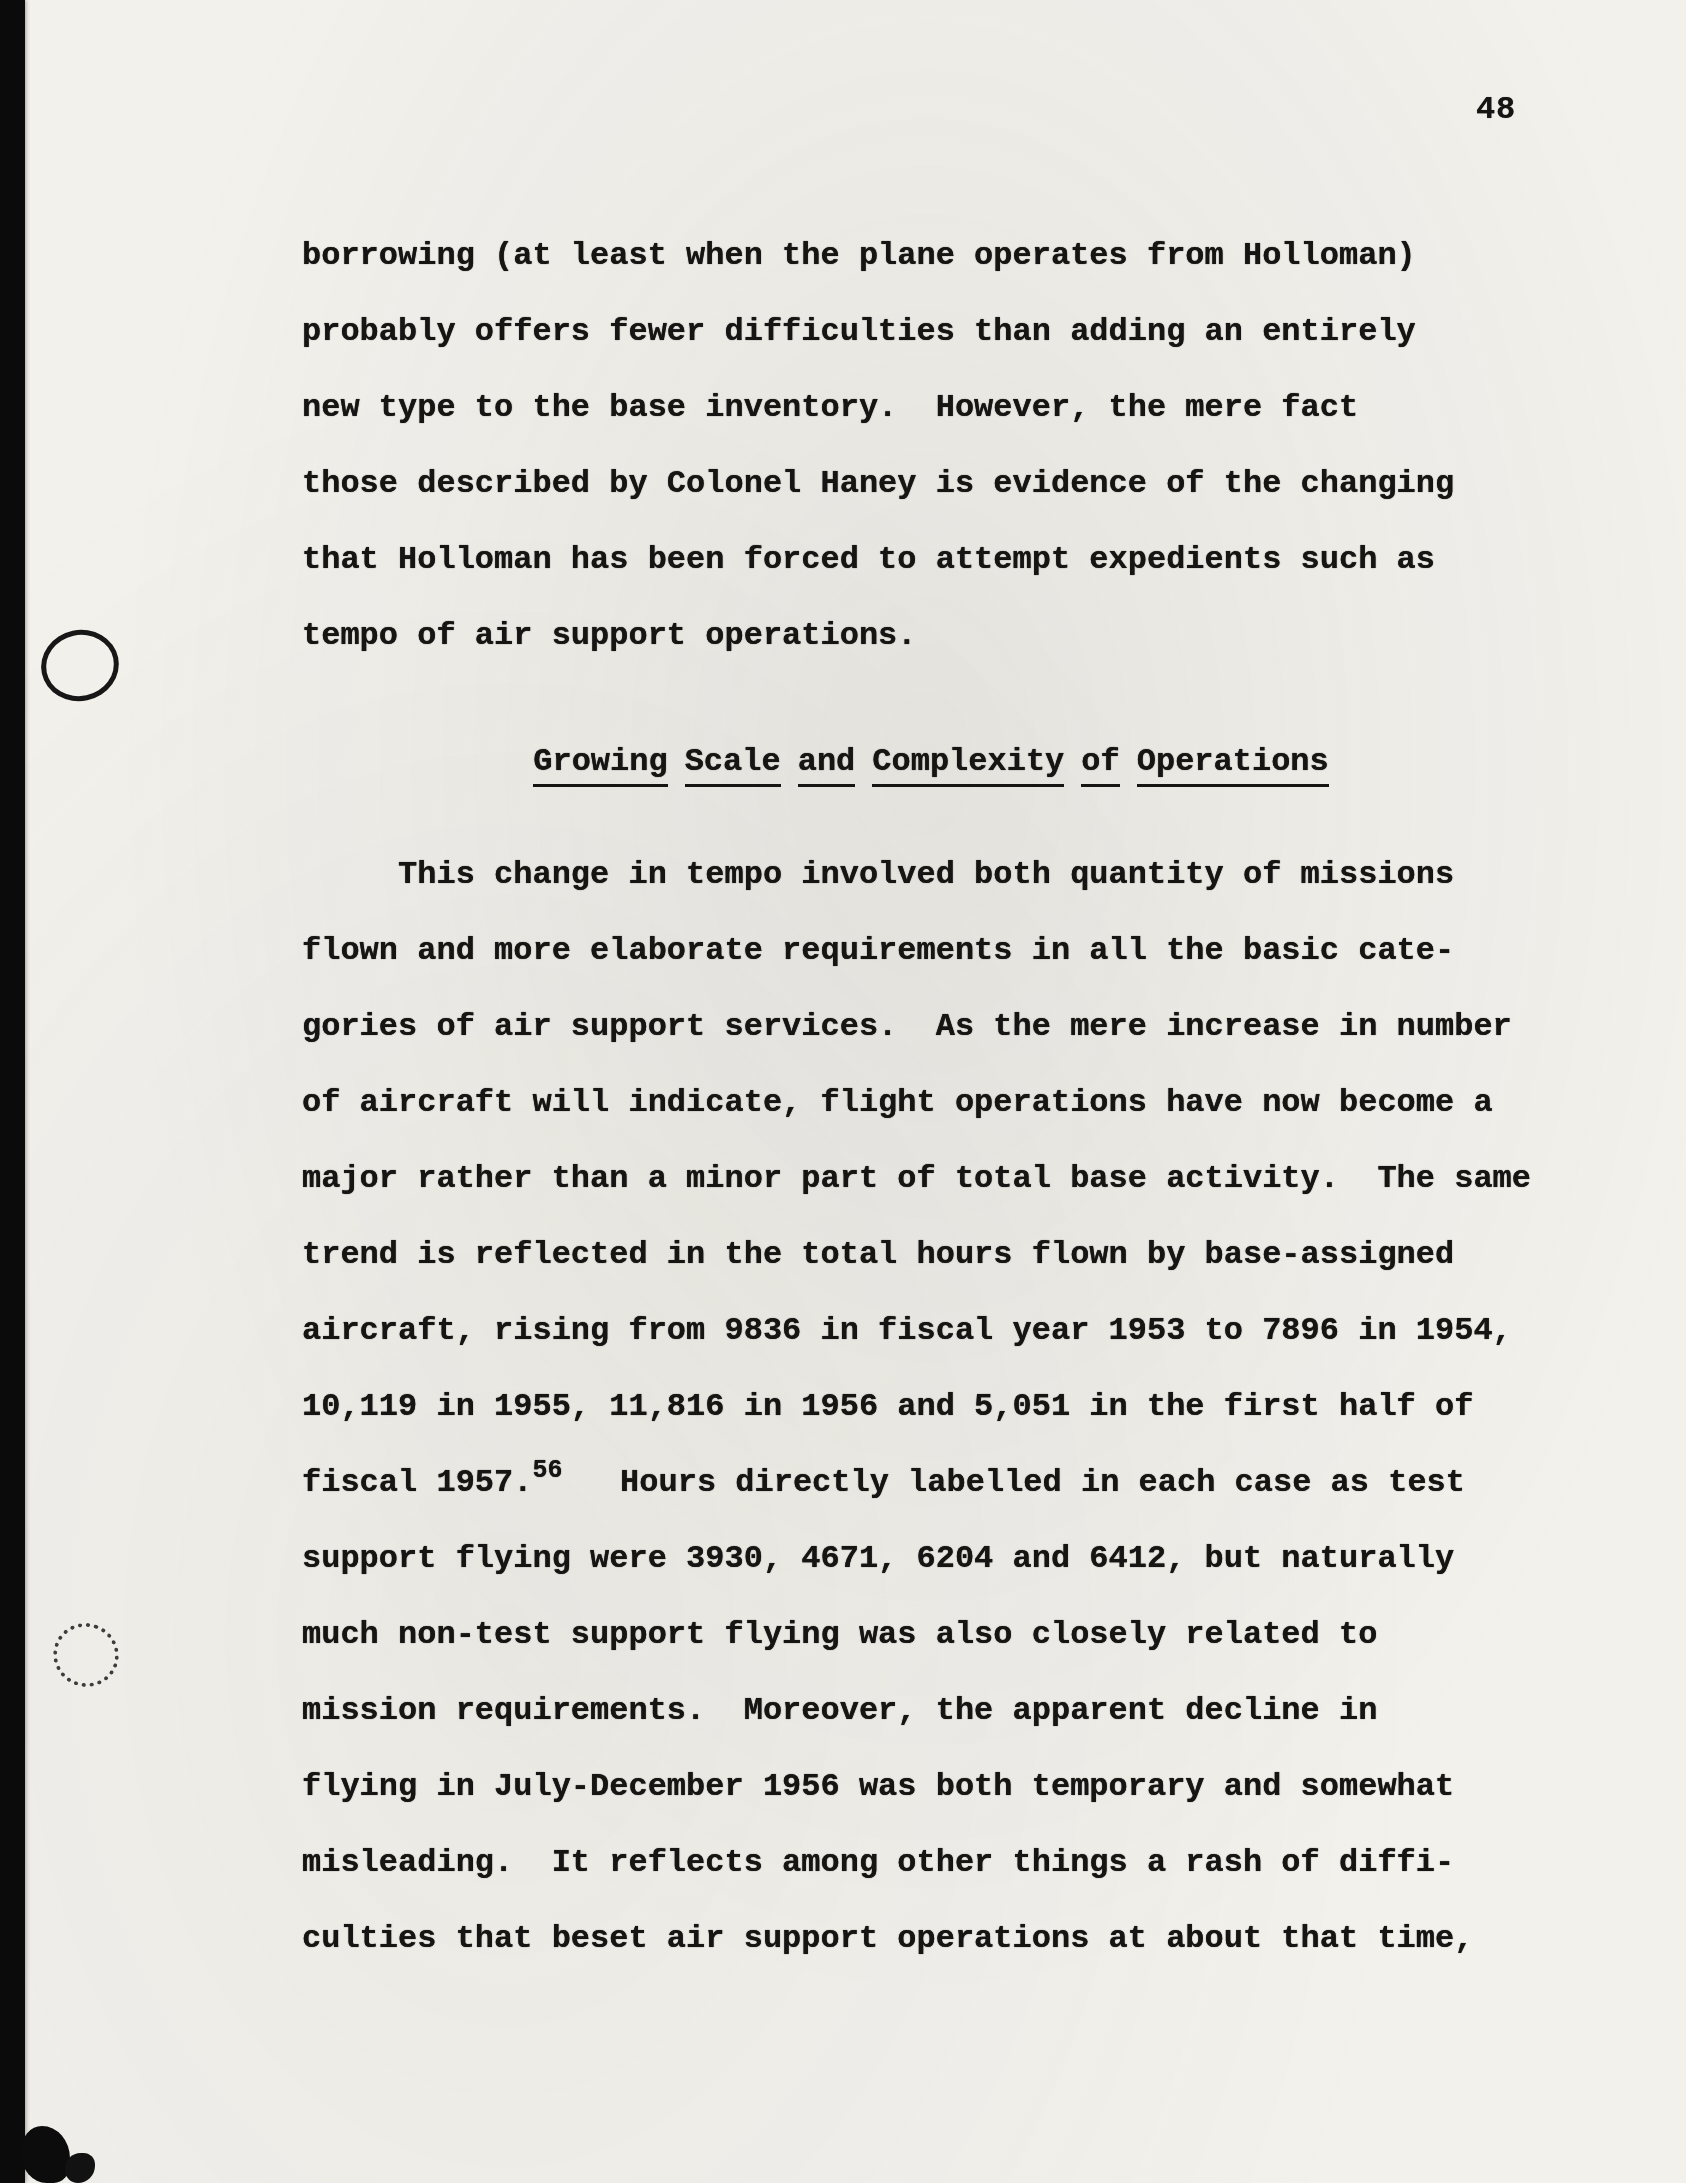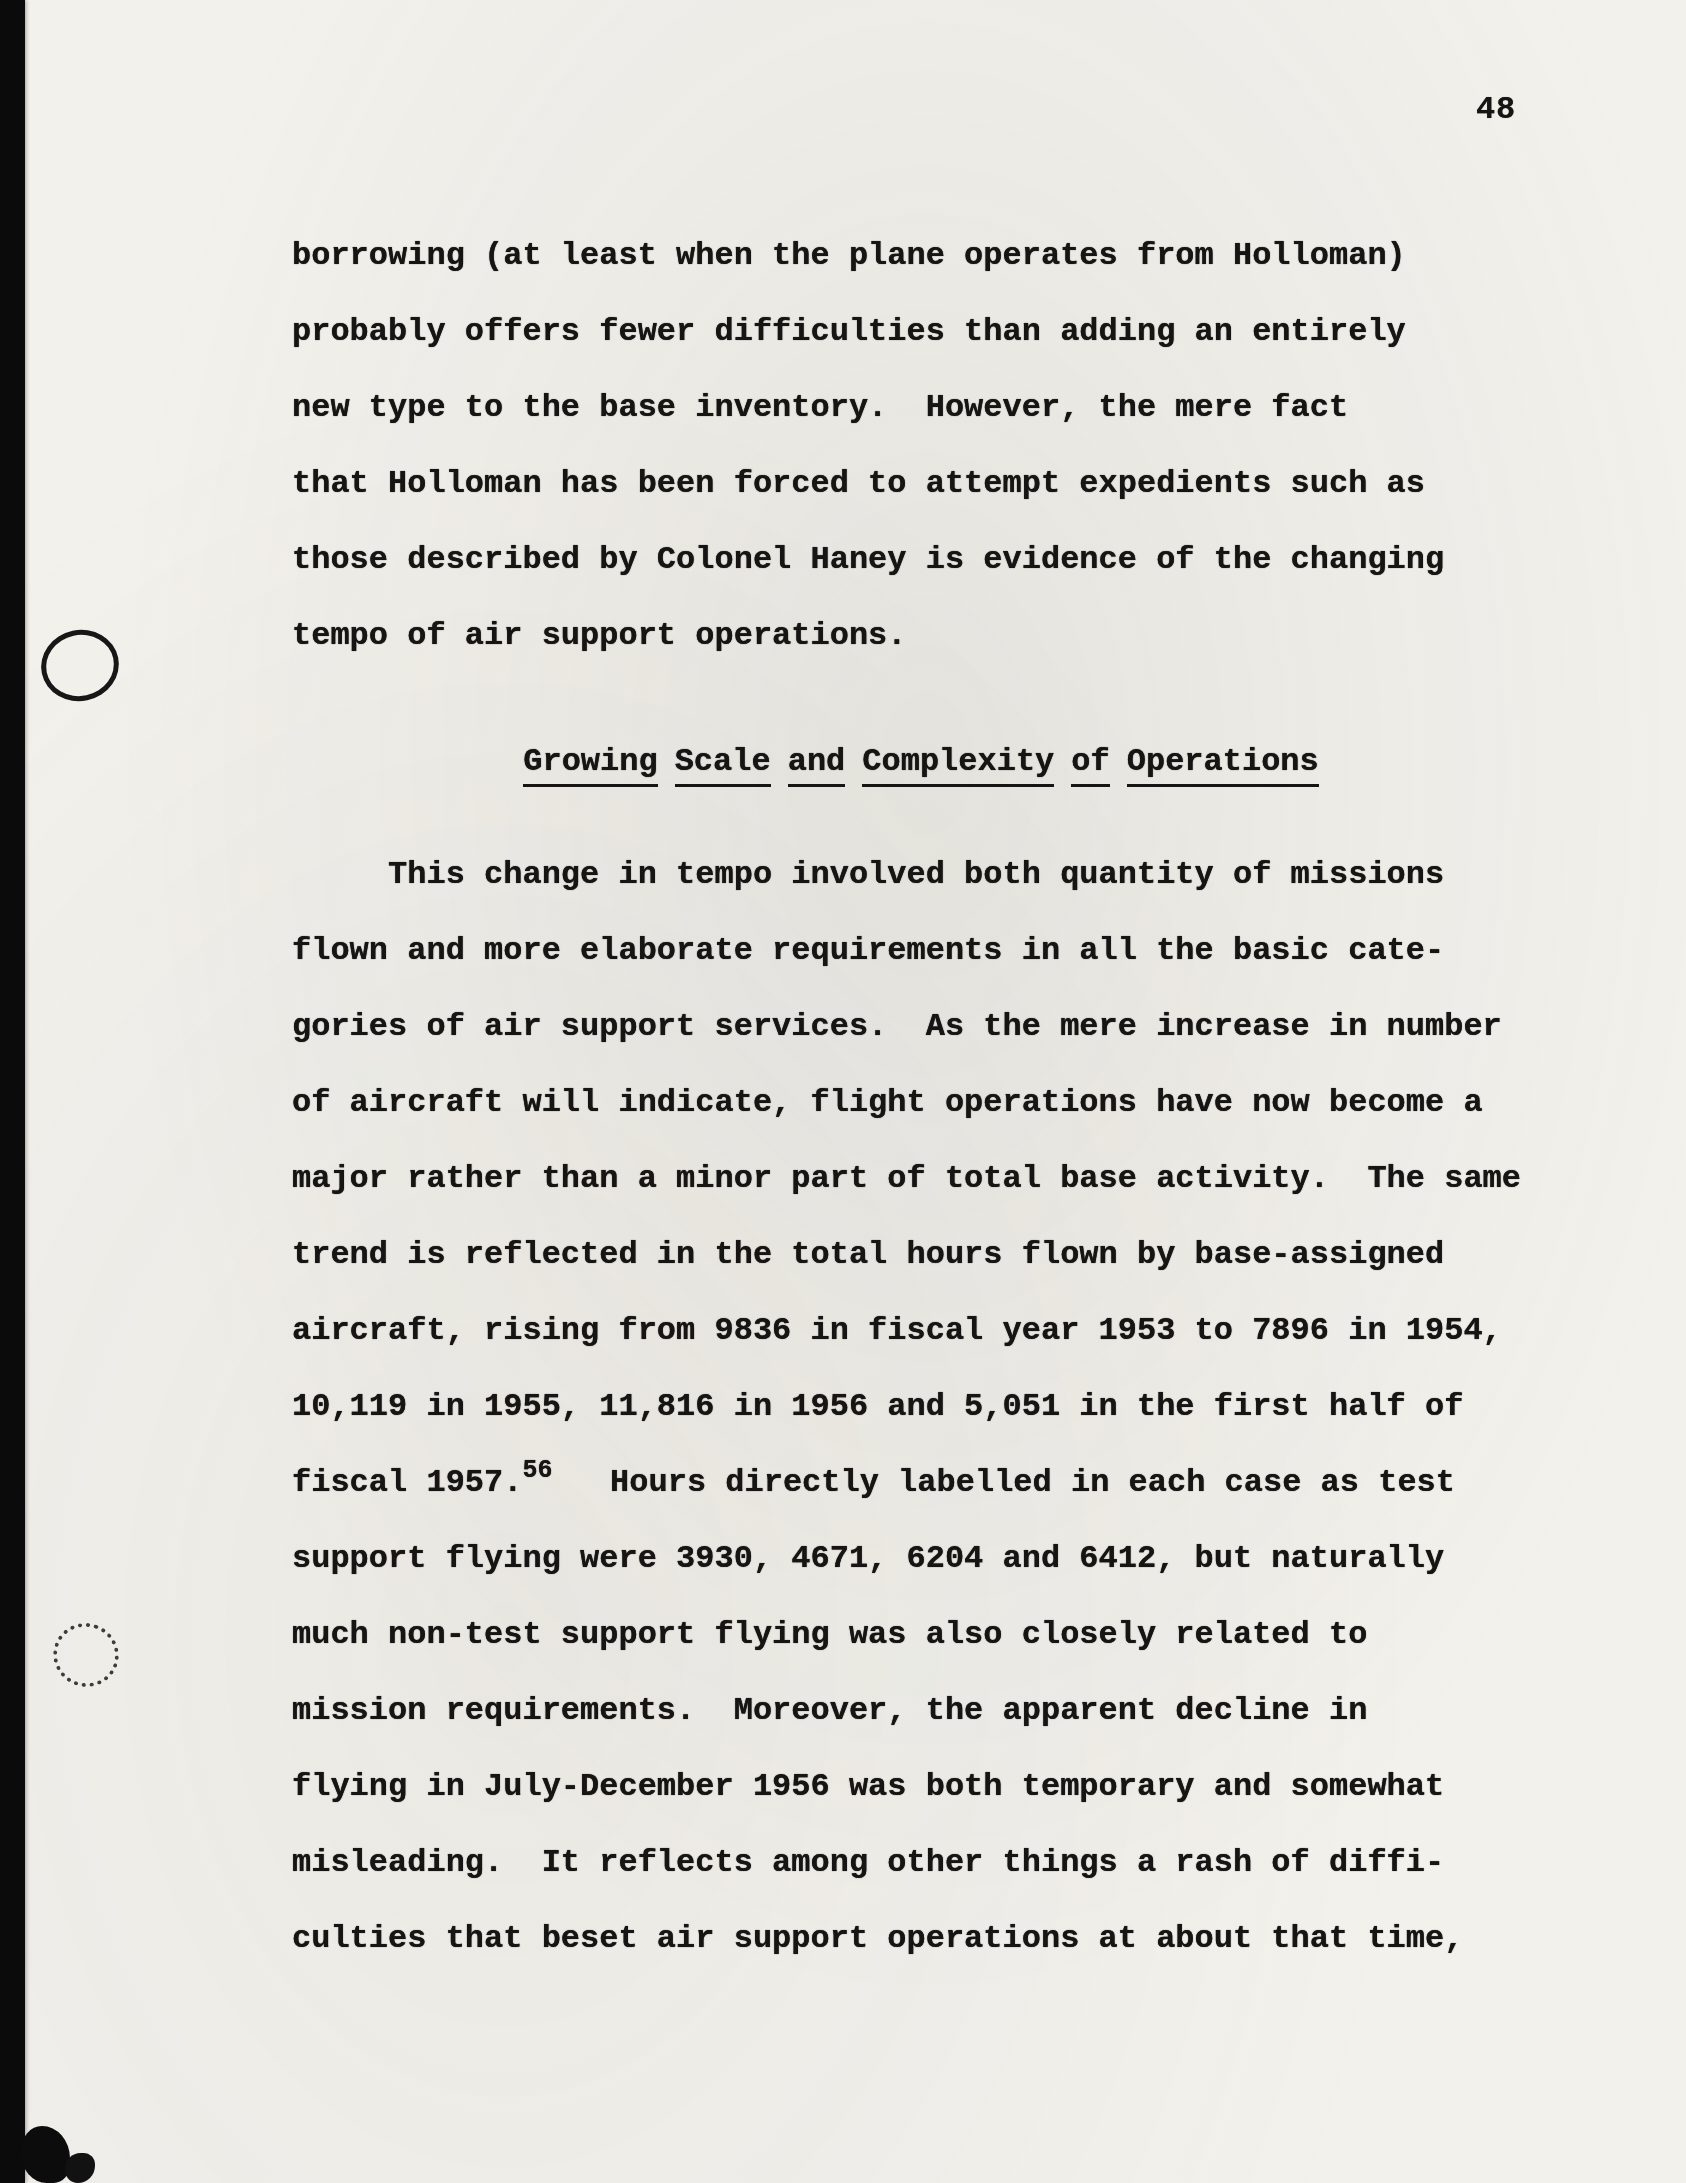--- a/index.html
+++ b/index.html
@@ -67,21 +67,21 @@
     left: 1476px; top: 91px;
     font-size: 32px;
     font-weight: 700;
     letter-spacing: 0.7px;
     text-shadow: 0 0 0.7px rgba(10,10,10,0.75);
     text-align: center;
   }
 
   .content {
     position: absolute;
-    left: 292px; top: 218px;
+    left: 302px; top: 218px;
     width: 1258px;
   }
 
   .line {
     white-space: pre;
     font-size: 32px;
     font-weight: 700;
     line-height: 76px;
     height: 76px;
     letter-spacing: 0px;
@@ -123,22 +123,22 @@
 <div class="punch-2"></div>
 
 <div class="page-number">48</div>
 
 <div class="content">
 
   <div>
     <div class="line">borrowing (at least when the plane operates from Holloman)</div>
     <div class="line">probably offers fewer difficulties than adding an entirely</div>
     <div class="line">new type to the base inventory.  However, the mere fact</div>
+    <div class="line">those described by Colonel Haney is evidence of the changing</div>
     <div class="line">that Holloman has been forced to attempt expedients such as</div>
-    <div class="line">those described by Colonel Haney is evidence of the changing</div>
     <div class="line">tempo of air support operations.</div>
   </div>
 
   <div class="heading">
     <span class="hw">Growing</span><span class="hw">Scale</span><span class="hw">and</span><span class="hw">Complexity</span><span class="hw">of</span><span class="hw">Operations</span>
   </div>
 
   <div>
     <div class="line">     This change in tempo involved both quantity of missions</div>
     <div class="line">flown and more elaborate requirements in all the basic cate-</div>

